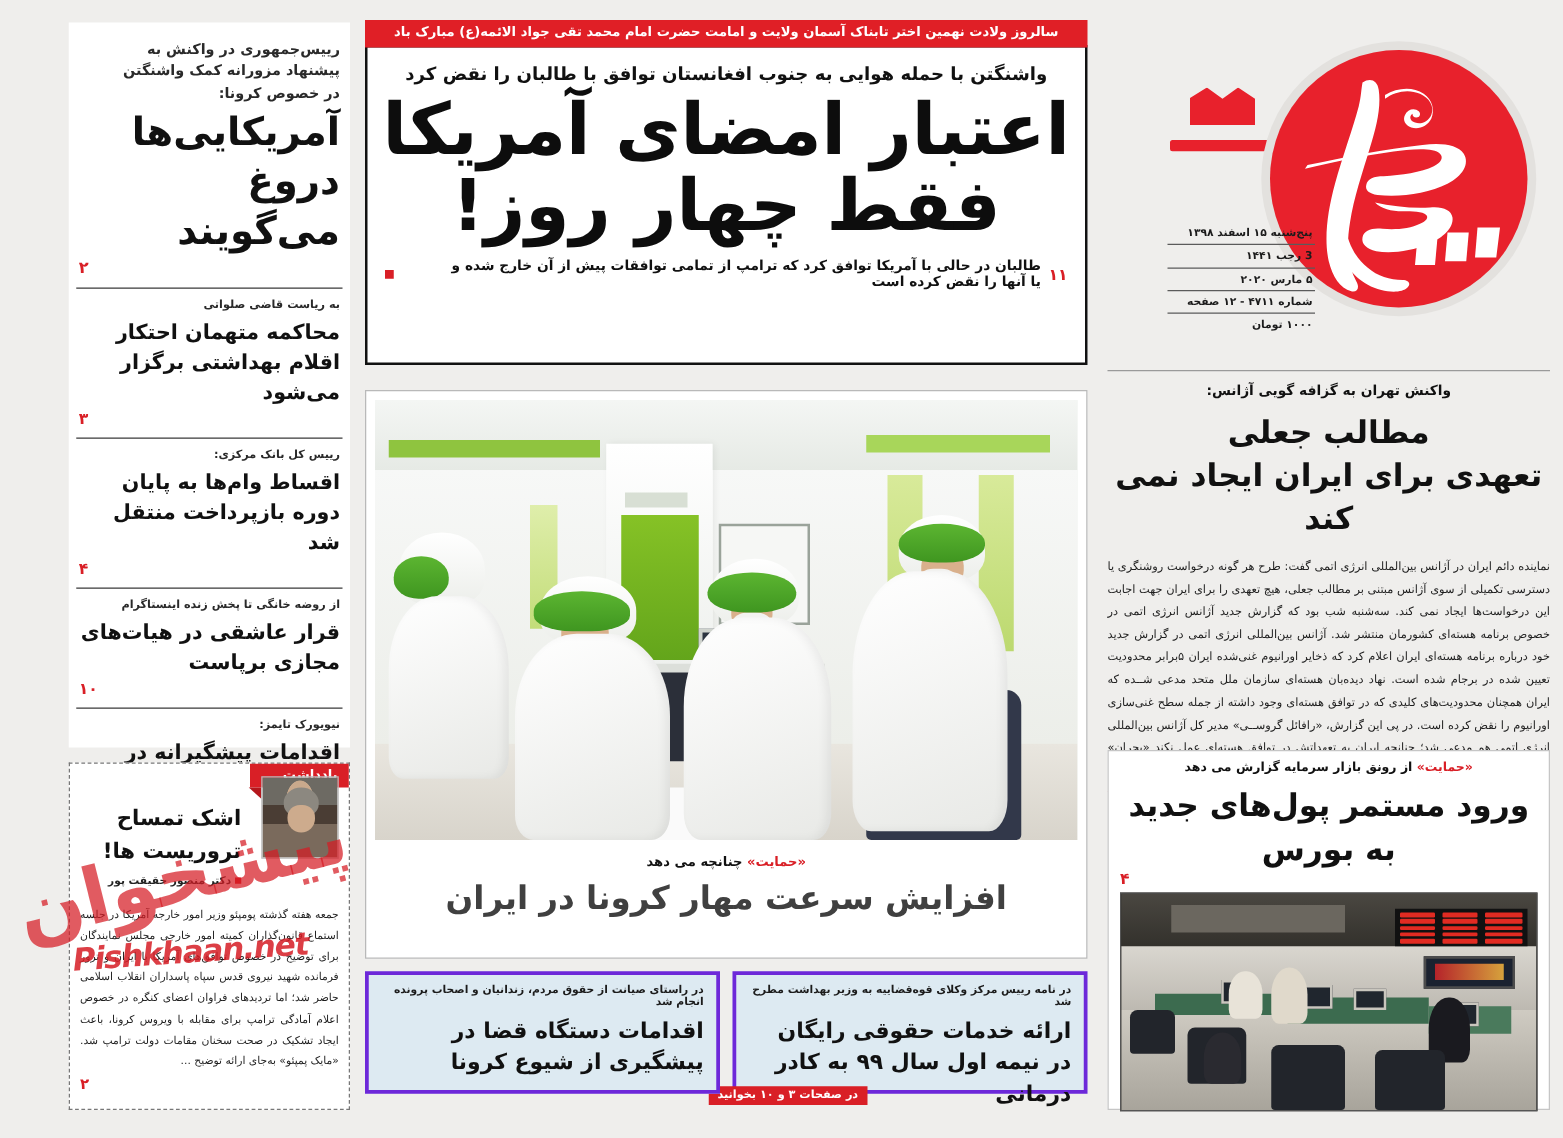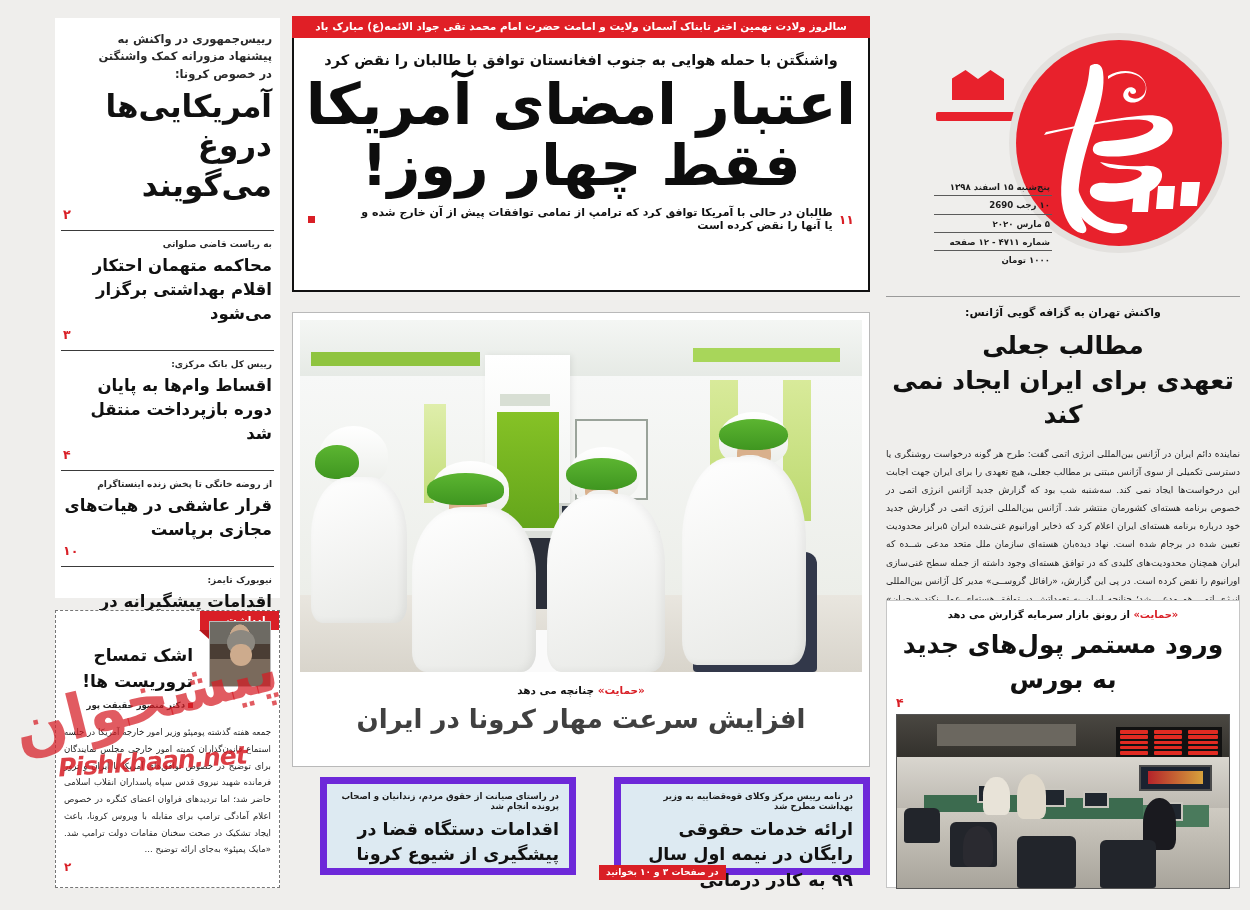--- a/index.html
+++ b/index.html
@@ -229,22 +229,22 @@
   .p4 .face { left:44%; top:11%; width:28%; height:12%; }
   .p4 .mask { left:42%; top:17%; width:26%; height:9%; }
   .p4 .body { left:0; top:18%; width:100%; height:82%; }
 
   
   .bot-boxes {
     position: absolute; left: 292px; top: 777px;
     width: 578px; height: 98px; display: flex; gap: 10px;
   }
   .bbox {
-    flex: 1; background: #ddeaf2; border: 7px solid #6d28d9;
-    padding: 7px 10px; position: relative; margin-left: 28px;
+    flex: 1; background: #ddeaf2; border: 3px solid #6d28d9;
+    padding: 7px 10px; position: relative;
   }
   .bbox .k { font-size: 8.6px; font-weight: 700; text-align: right; color: #1b1b1b; }
   .bbox .h { font-size: 17.5px; font-weight: 700; text-align: right; margin-top: 6px; line-height: 1.45; color: #111; }
   .read-tag {
     position: absolute; left: -22px; bottom: -12px;
     background: #d91f26; color: #fff; font-size: 9px; font-weight: 700;
     padding: 2px 7px 3px 7px; white-space: nowrap;
   }
 
   
@@ -504,21 +504,21 @@
 
         <path d="M118 150 l16 0 l-2 22 l-16 0 z"></path>
         <path d="M142 146 l17 0 l-2 23 l-17 0 z"></path>
         <path d="M166 142 l18 0 l-3 24 l-17 0 z"></path>
 
         <path d="M60 140 c2 14 8 26 18 34 c8 7 18 10 28 10 c5 0 7 3 4 6 c-4 4 -13 4 -21 2 c-16 -4 -28 -16 -33 -31 c-3 -8 -4 -15 -3 -21 z"></path>
       </g>
     </svg>
     <div class="datebox">
       <div class="row">پنج‌شنبه ۱۵ اسفند ۱۳۹۸</div>
-      <div class="row">۱۰ رجب 2690</div>
+      <div class="row">3 رجب ۱۴۴۱</div>
       <div class="row">۵ مارس ۲۰۲۰</div>
       <div class="row">شماره ۴۷۱۱ - ۱۲ صفحه</div>
       <div class="row">۱۰۰۰ تومان</div>
     </div>
   </div>
 
   <div class="right-divider"></div>
 
   <div class="right-art">
     <div class="k">واکنش تهران به گزافه گویی آژانس:</div>

